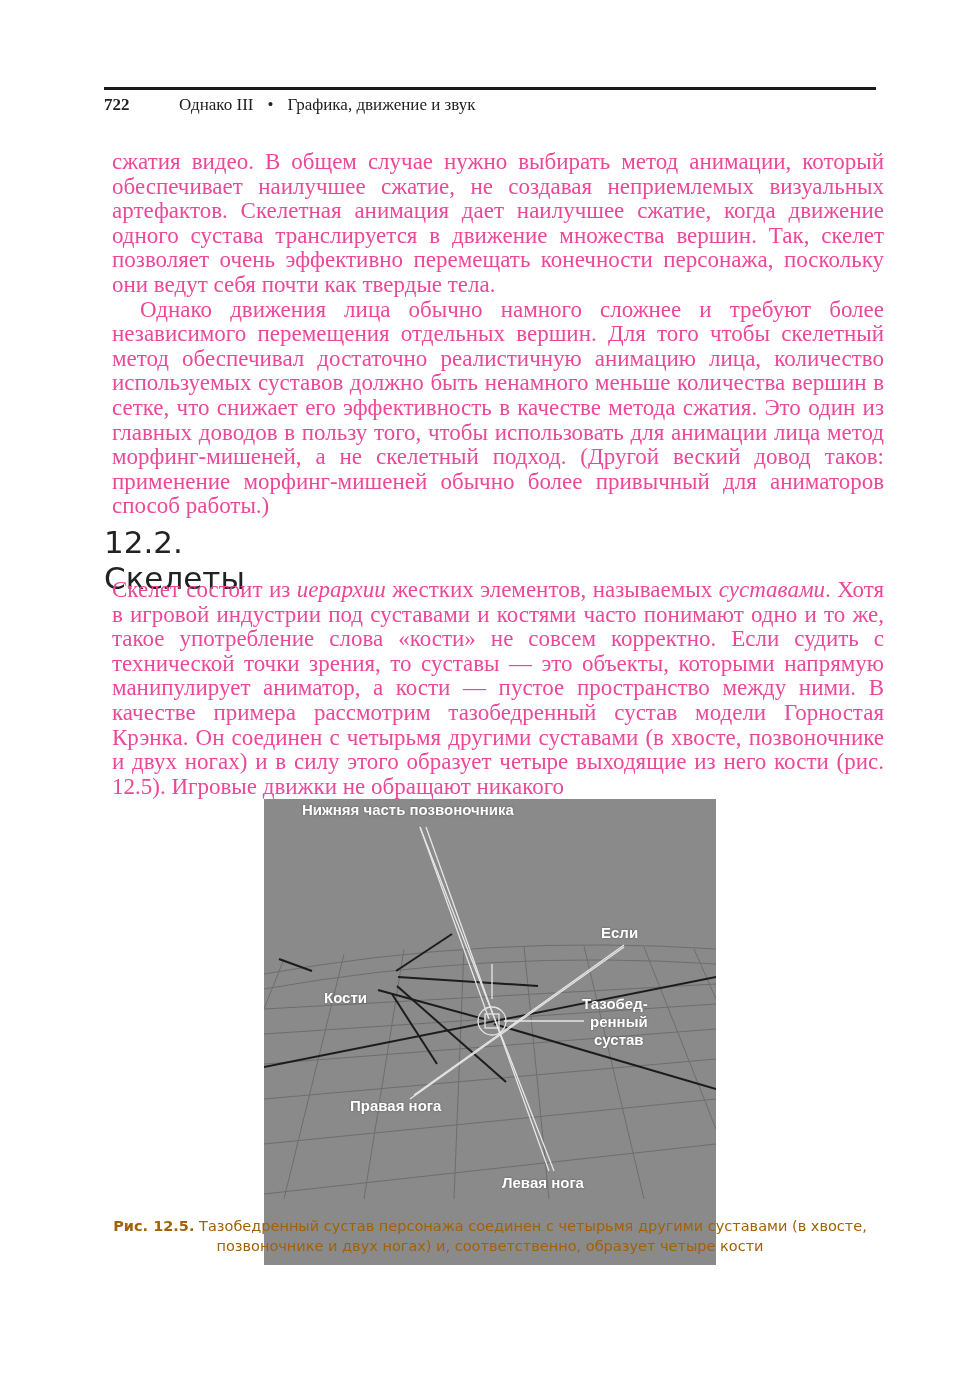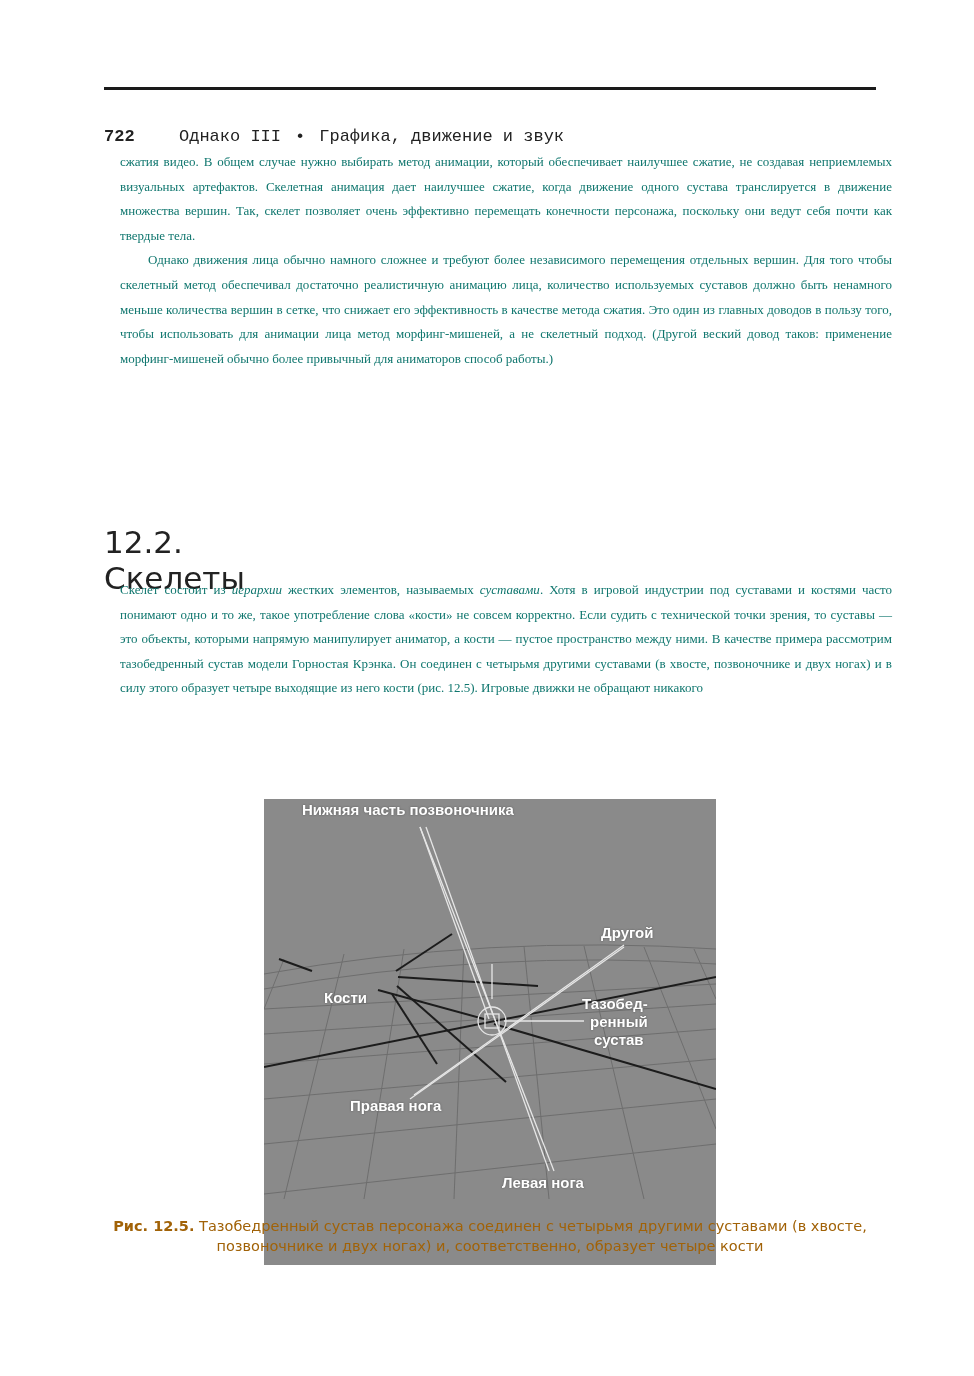--- a/index.html
+++ b/index.html
@@ -1,22 +1,22 @@
 <!DOCTYPE html>
 <html><head>
 <meta charset="utf-8">
 <style>
   html, body { margin: 0; padding: 0; background: #fff; }
   body { width: 974px; height: 1376px; position: relative; overflow: hidden; color: #1e1e1e; }
   .header-rule { position: absolute; left: 104px; top: 87px; width: 772px; height: 3px; background: #1a1a1a; }
-  .running-head { position: absolute; left: 104px; top: 95px; font-family: Liberation Mono, monospace; font-size: 17px; color: #222; display: flex; align-items: center; margin-top: 32px; }
+  .running-head { position: absolute; left: 104px; top: 95px; font-family: Liberation Serif, serif; font-size: 17px; color: #222; display: flex; align-items: center; }
   .page-num { font-weight: bold; width: 75px; }
   .part { margin-right: 14px; }
   .bullet { margin-right: 14px; }
-  .body-text { position: absolute; left: 120px; width: 772px; font-family: "Liberation Serif", serif; font-size: 13px; line-height: 24.6px; text-align: justify; color: #0f766e; }
+  .body-text { position: absolute; left: 112px; width: 772px; font-family: "Liberation Serif", serif; font-size: 23px; line-height: 24.6px; text-align: justify; color: #ec4899; }
   .body-text p { margin: 0; }
   .indent { text-indent: 28px; }
   .section-title { position: absolute; left: 104px; top: 524px; font-family: "DejaVu Sans", sans-serif; font-size: 31px; color: #222; display: flex; flex-direction: column; }
   .section-title .num { width: 112px; }
   .figure { position: absolute; left: 264px; top: 799px; width: 452px; height: 466px; background: #8a8a8a; overflow: hidden; }
   .figure svg { position: absolute; left: 0; top: 0; }
   .fig-label { position: absolute; font-family: "Liberation Sans", sans-serif; font-weight: bold; font-size: 15px; color: #fff; line-height: 18px; text-shadow: 0 0 2px #555; white-space: nowrap; }
   .caption { position: absolute; left: 104px; top: 1216px; width: 772px; text-align: center; font-family: "DejaVu Sans", sans-serif; font-size: 14.5px; line-height: 20px; color: #a16207; }
   .caption .cap-label { font-weight: bold; }
 </style>
@@ -81,21 +81,21 @@
       <line x1="156" y1="28" x2="225" y2="220"></line>
       <line x1="360" y1="148" x2="146" y2="300"></line>
       <line x1="360" y1="146" x2="150" y2="296"></line>
       <line x1="240" y1="222" x2="320" y2="222"></line>
       <circle cx="228" cy="222" r="14"></circle>
       <rect x="221" y="215" width="14" height="14"></rect>
       <line x1="228" y1="165" x2="228" y2="200"></line>
     </g>
   </svg>
   <div class="fig-label" style="left:38px; top:2px;">Нижняя часть позвоночника</div>
-  <div class="fig-label" style="left:337px; top:125px;">Другой</div>
+  <div class="fig-label" style="left:337px; top:125px;">Если</div>
   <div class="fig-label" style="left:60px; top:166px;margin-top:24px;">Кости</div>
   <div class="fig-label" style="left:318px; top:196px;">
     <div>Тазобед-</div>
     <div style="padding-left:8px;">ренный</div>
     <div style="padding-left:12px;">сустав</div>
   </div>
   <div class="fig-label" style="left:86px; top:298px;">Правая нога</div>
   <div class="fig-label" style="left:238px; top:375px;">Левая нога</div>
 </div>
 

